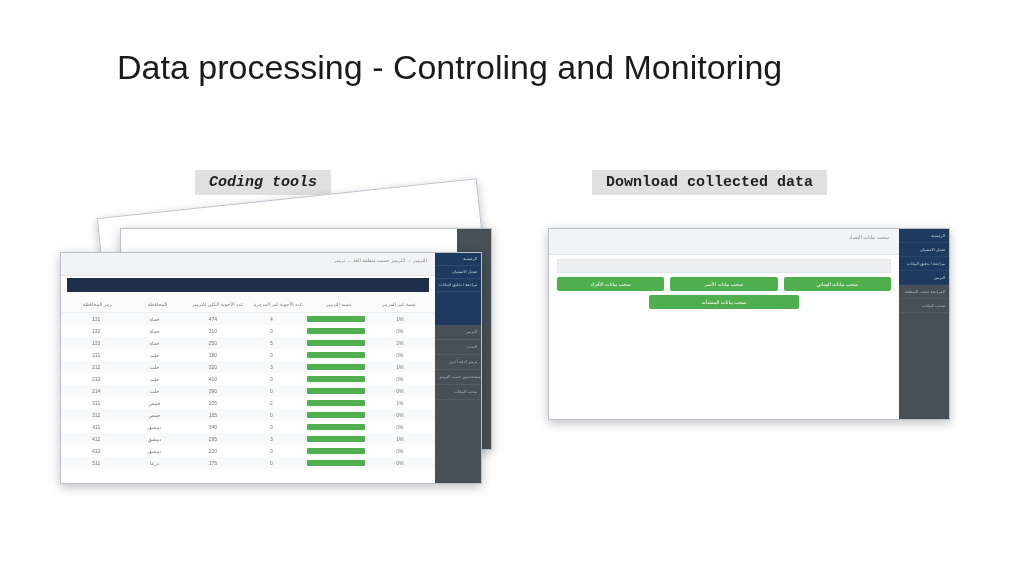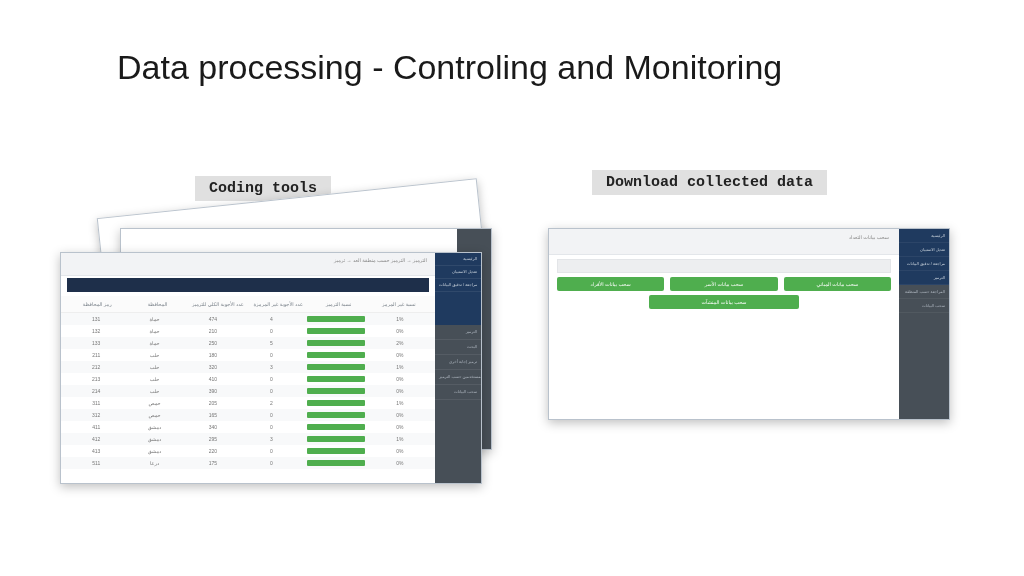--- a/index.html
+++ b/index.html
@@ -23,21 +23,21 @@
   }
   .label-box {
     position: absolute;
     background: #e0e0e0;
     font-family: "Courier New", monospace;
     font-weight: bold;
     font-size: 15px;
     padding: 4px 14px;
     color: #222;
   }
-  .label-left { top: 176px; left: 195px; }
+  .label-left { top: 170px; left: 195px; font-style: italic; }
   .label-right { top: 170px; left: 592px; text-align: right; }
 
   
   .panel {
     position: absolute;
     background: #fff;
     border: 1px solid #b9c2cc;
     box-shadow: 0 3px 10px rgba(0,0,0,0.25);
   }
   .panel-back1 {

